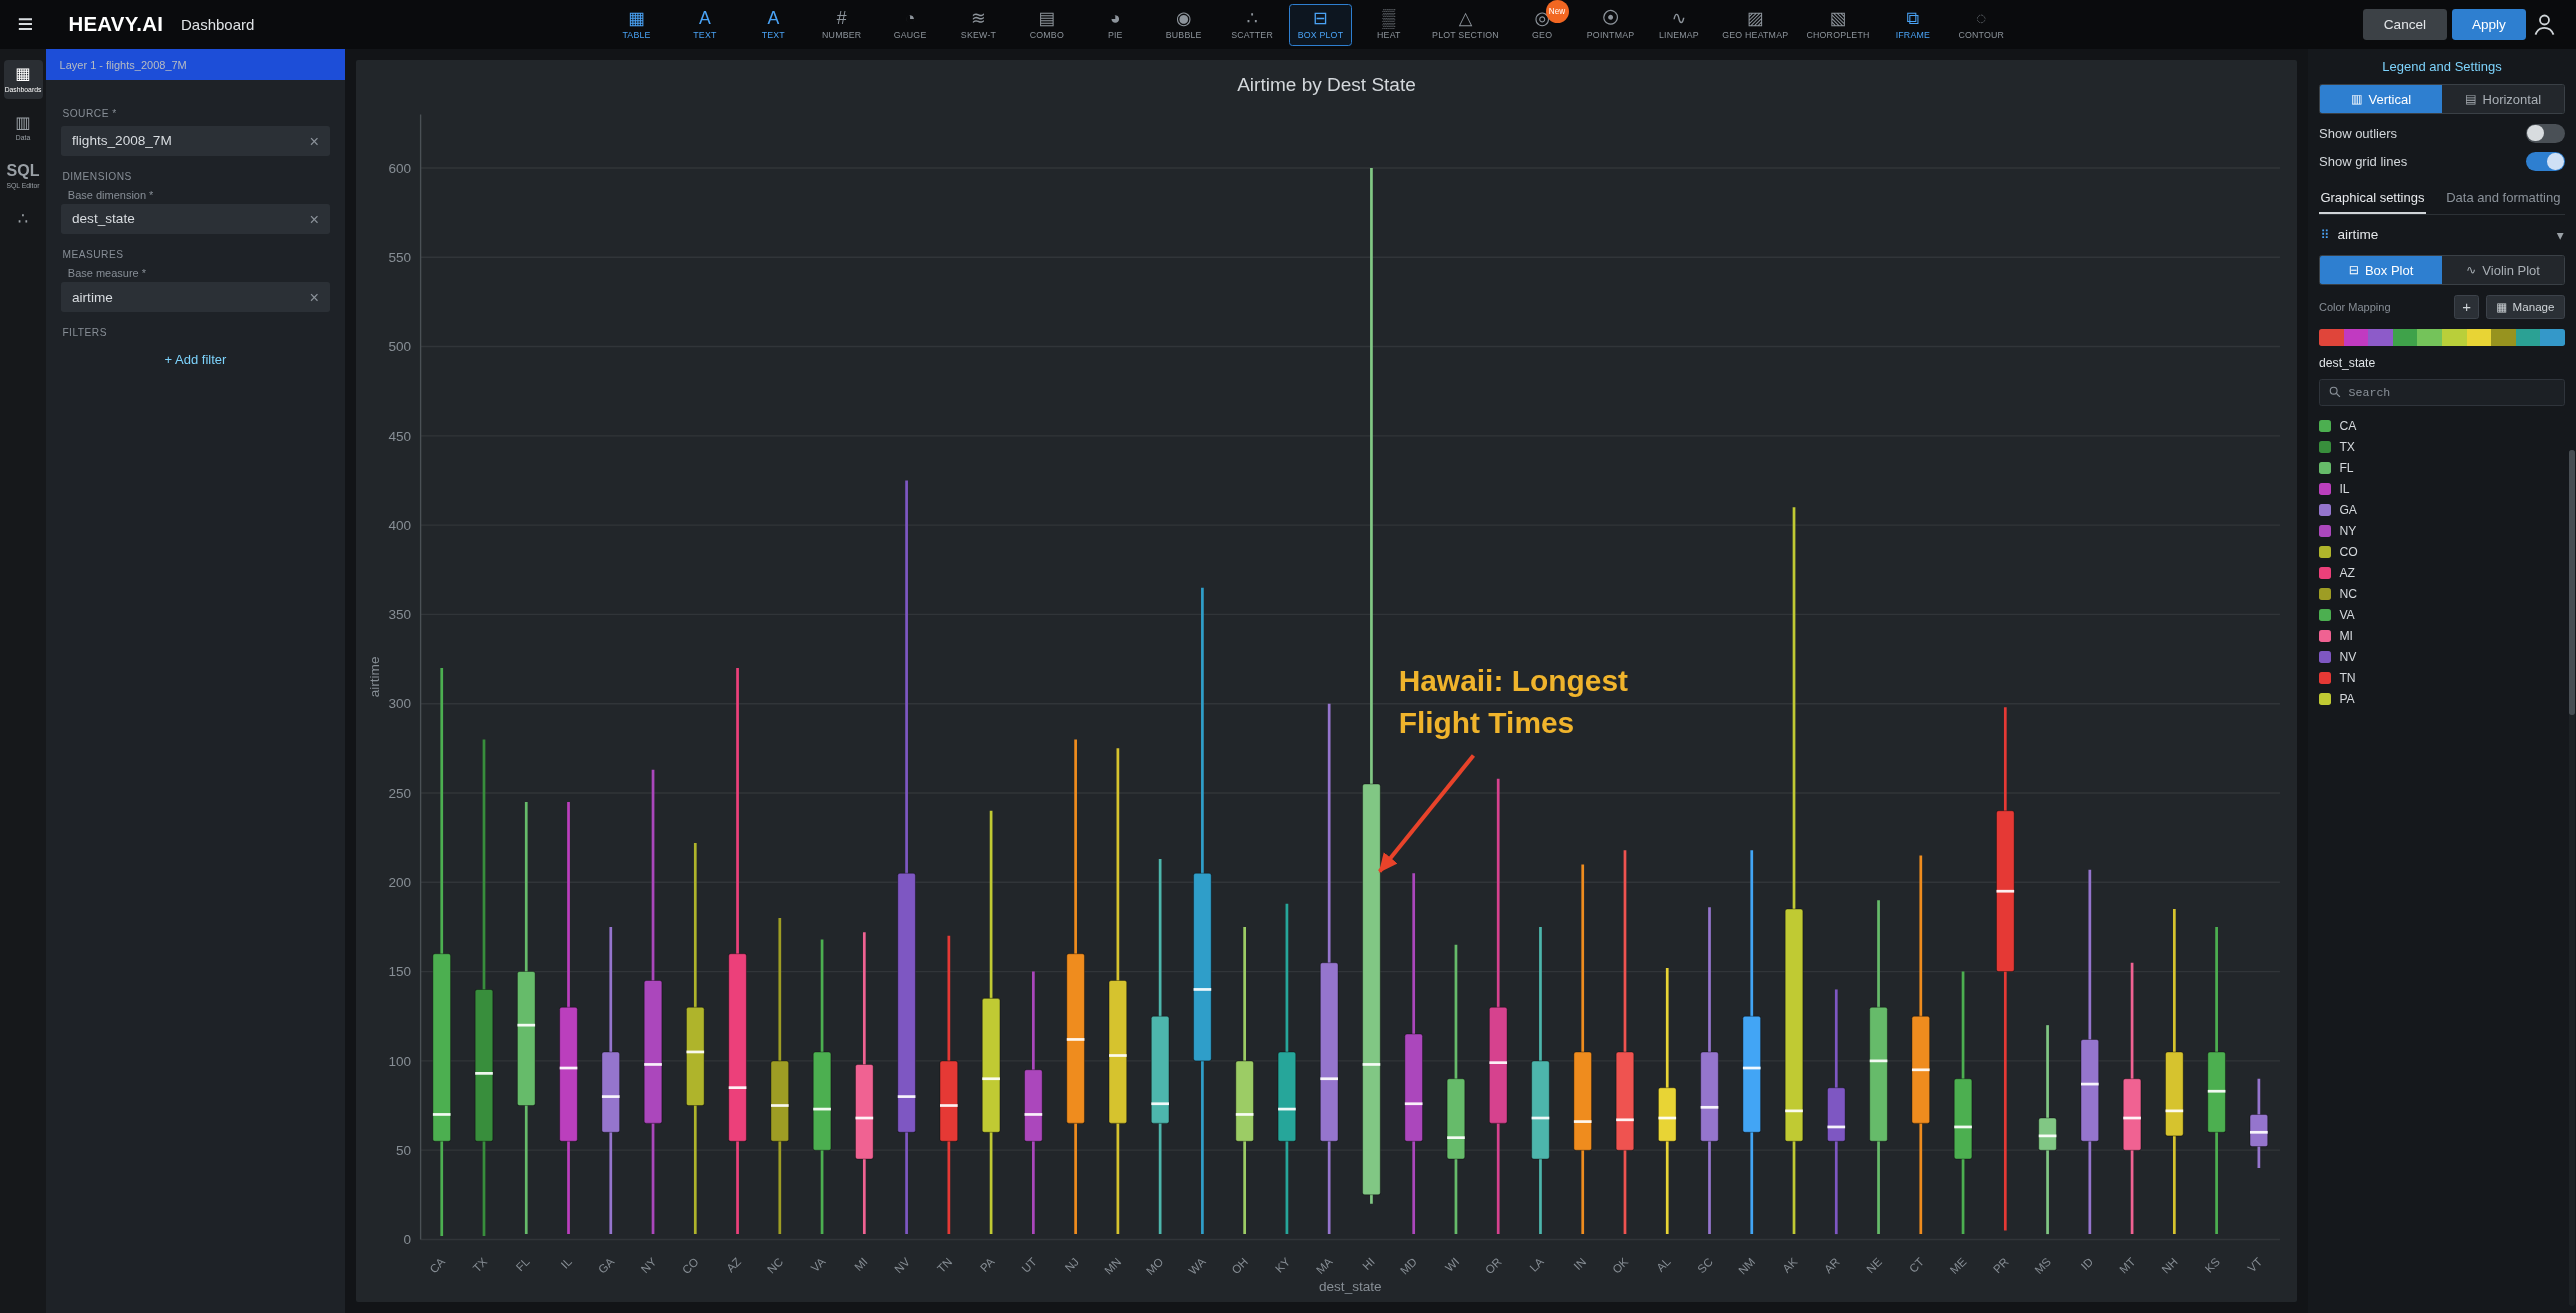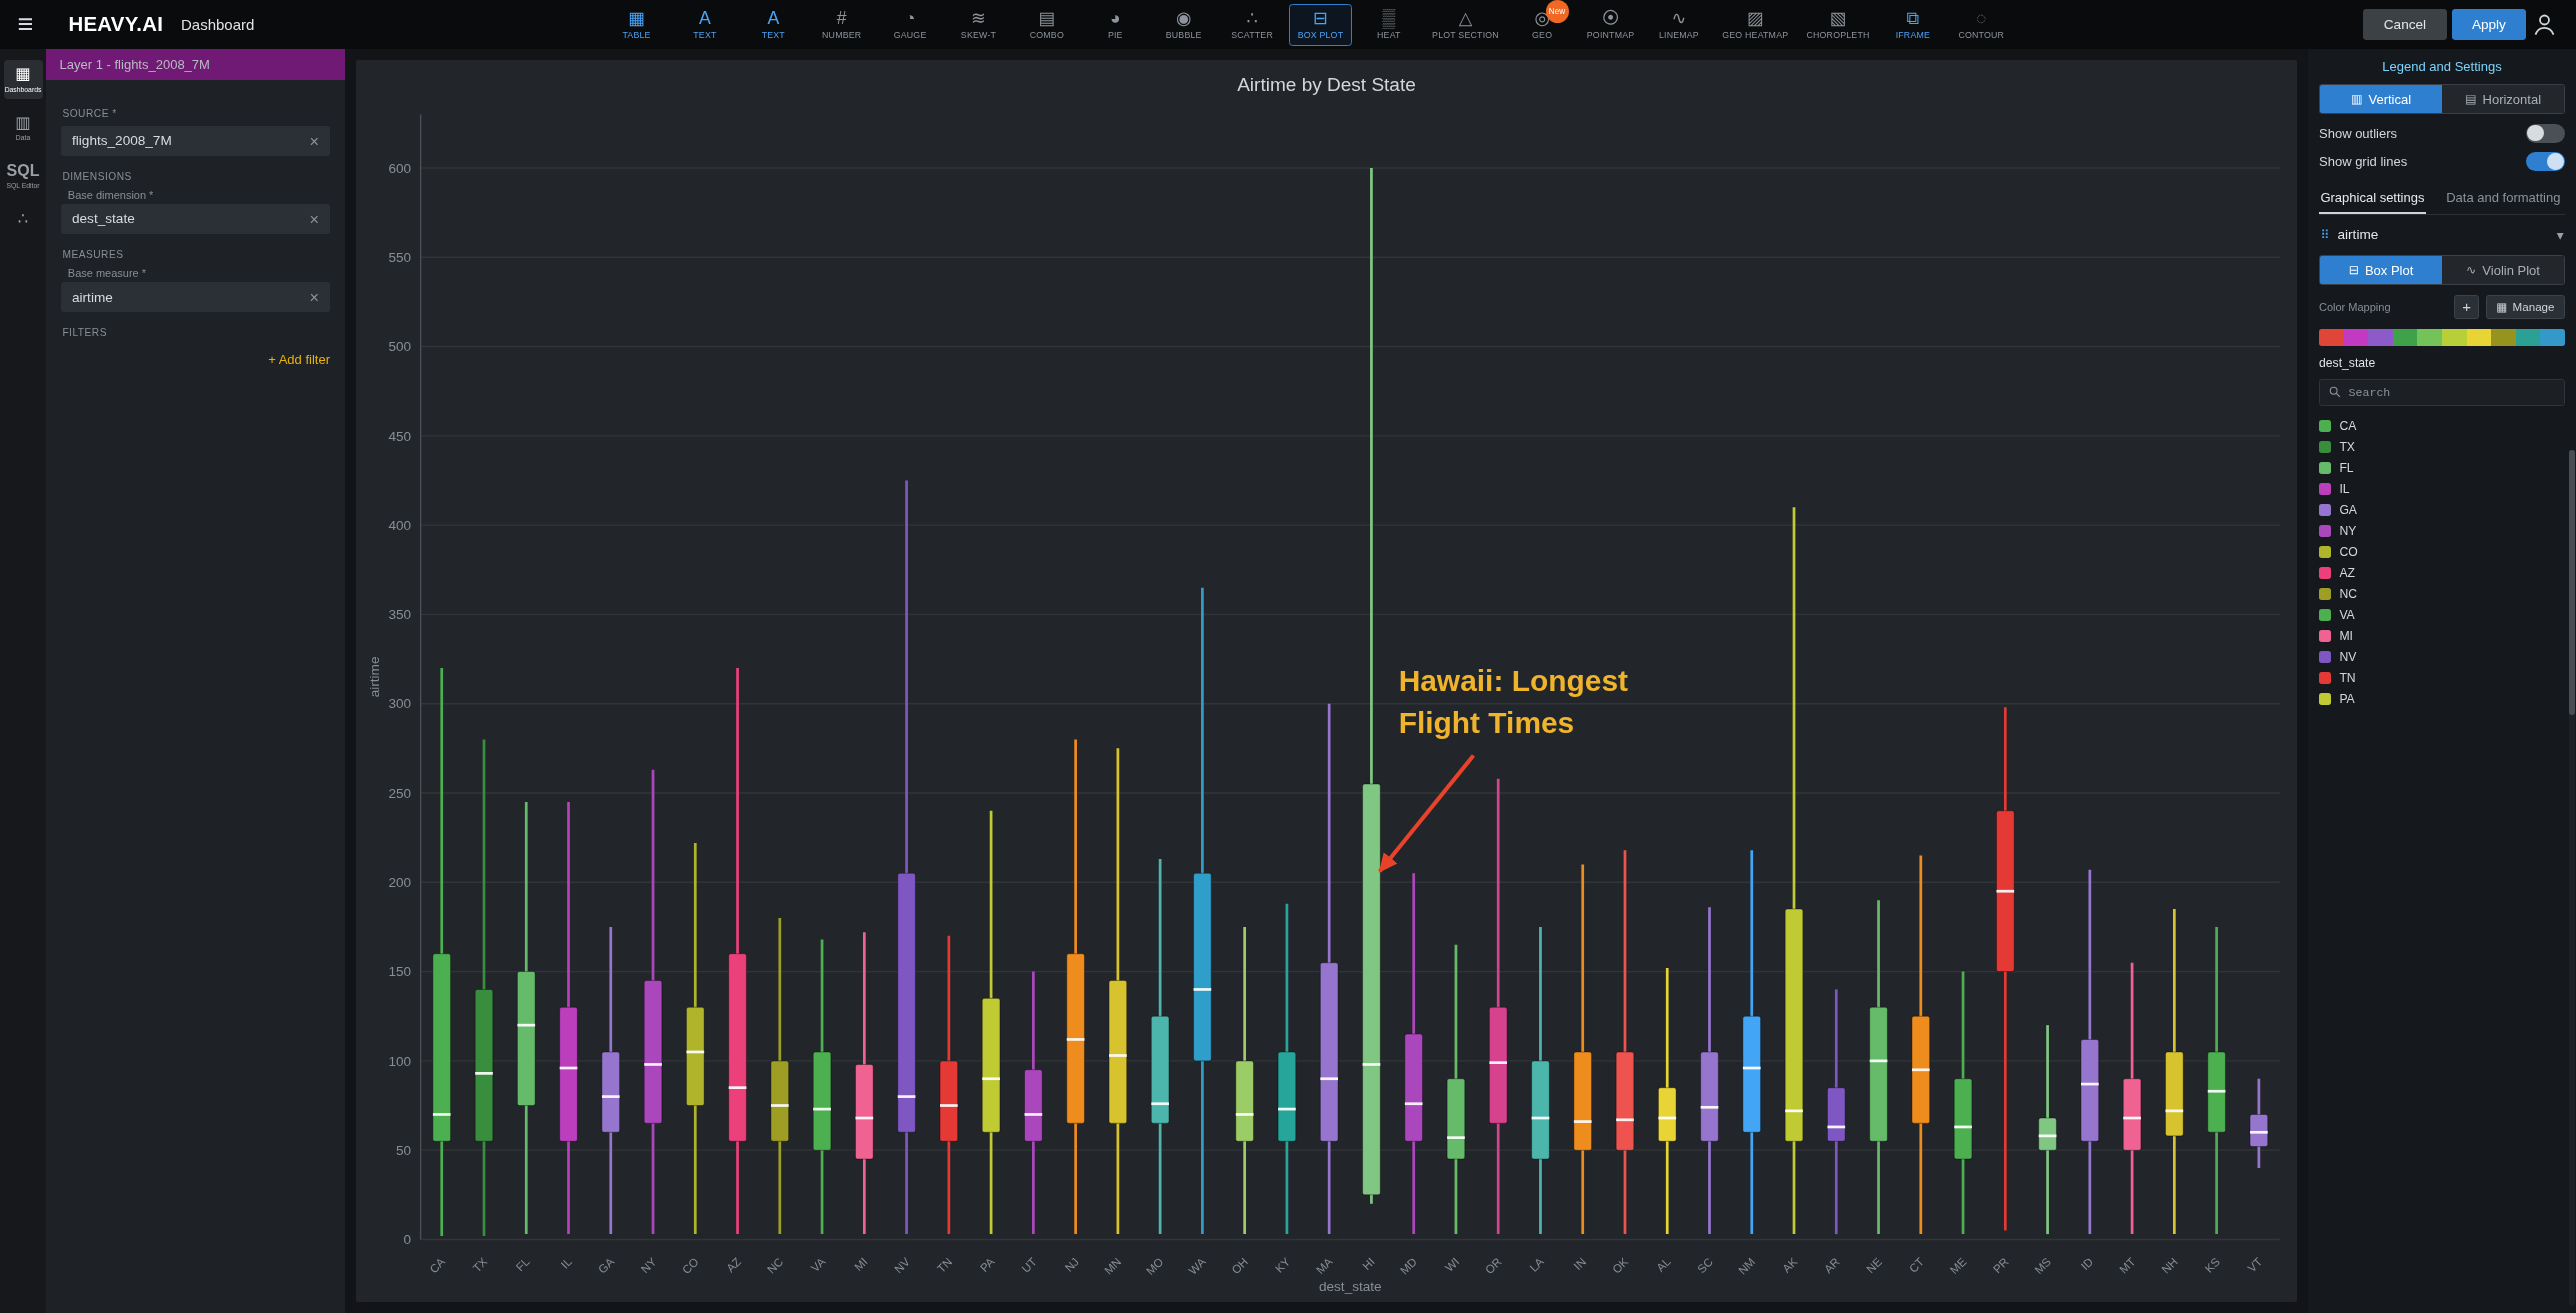--- a/index.html
+++ b/index.html
@@ -29,28 +29,28 @@
   
   .rail{width:46px;background:#16181b;display:flex;flex-direction:column;align-items:center;padding-top:11px;gap:9.5px;flex:none}
   .rail-item{width:39px;padding:5.4px 0;display:flex;flex-direction:column;align-items:center;color:#9aa0a6;border-radius:4.1px;cursor:pointer}
   .rail-item.active{color:#fff;background:#2a2e33}
   .rail-item .glyph{font-size:16.3px;line-height:17.7px}
   .rail-item .glyph.txt{font-size:16px;font-weight:bold}
   .rail-item .lbl{font-size:6.8px;margin-top:2.7px;text-align:center;line-height:7.5px}
 
   
   .left-panel{width:299px;background:#1e2227;flex:none;display:flex;flex-direction:column}
-  .lp-header{height:31px;background:#701a75;color:#b7bcc2;font-size:13px;display:flex;align-items:center;padding:0 13.6px;flex:none}
+  .lp-header{height:31px;background:#1d4ed8;color:#b7bcc2;font-size:11px;display:flex;align-items:center;padding:0 13.6px;flex:none}
   .lp-body{padding:11px 15px}
   .section-label{font-size:10.2px;color:#878e96;letter-spacing:0.5px;margin:15px 0 6.8px 1.4px}
   .section-label.first{margin-top:17px}
   .float-label{font-size:11px;color:#878e96;margin:0 0 3.4px 6.8px}
   .input{height:30px;background:#2b3036;border-radius:2.7px;display:flex;align-items:center;padding:0 11px;font-size:13.6px;color:#d8dce0;justify-content:space-between;cursor:text}
   .input .x{color:#8b929a;font-size:16.3px;cursor:pointer;line-height:1}
-  .add-filter{color:#eab308;font-size:13px;text-align:right;margin-top:13.6px;cursor:pointer}
+  .add-filter{color:#7dd3fc;font-size:13px;text-align:center;margin-top:13.6px;cursor:pointer}
 
   
   .chart-area{flex:1;background:#121417;padding:11px;min-width:0}
   .chart-panel{width:100%;height:100%;background:#22262a;border-radius:2px;position:relative}
   .chart-panel svg{display:block;width:100%;height:100%}
 
   
   .right-panel{width:268px;background:#15181c;flex:none;padding:9.5px 11px 0 11px;position:relative;display:flex;flex-direction:column;gap:9.5px}
   .rp-header{text-align:center;color:#7dd3fc;font-size:13px;margin-bottom:1px}
   .seg{display:flex;border:0.7px solid #3a4046;border-radius:2.7px;overflow:hidden;height:30px;flex:none}

